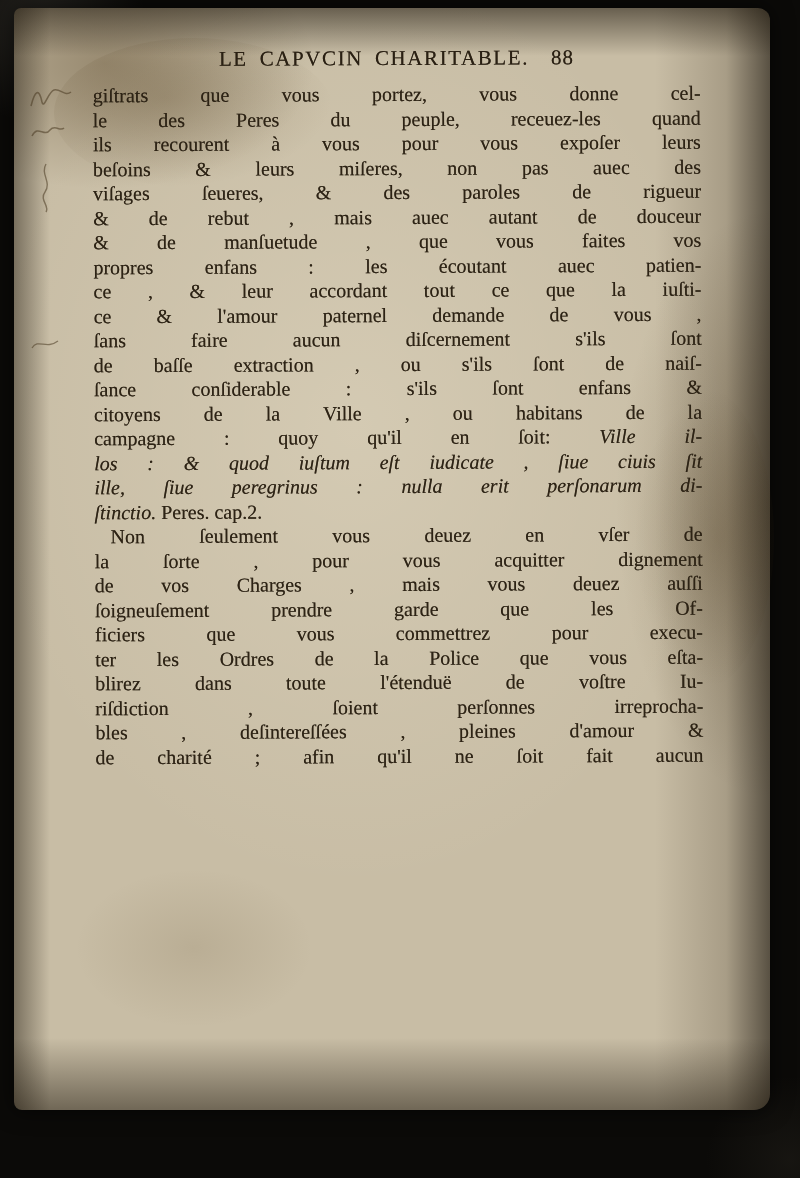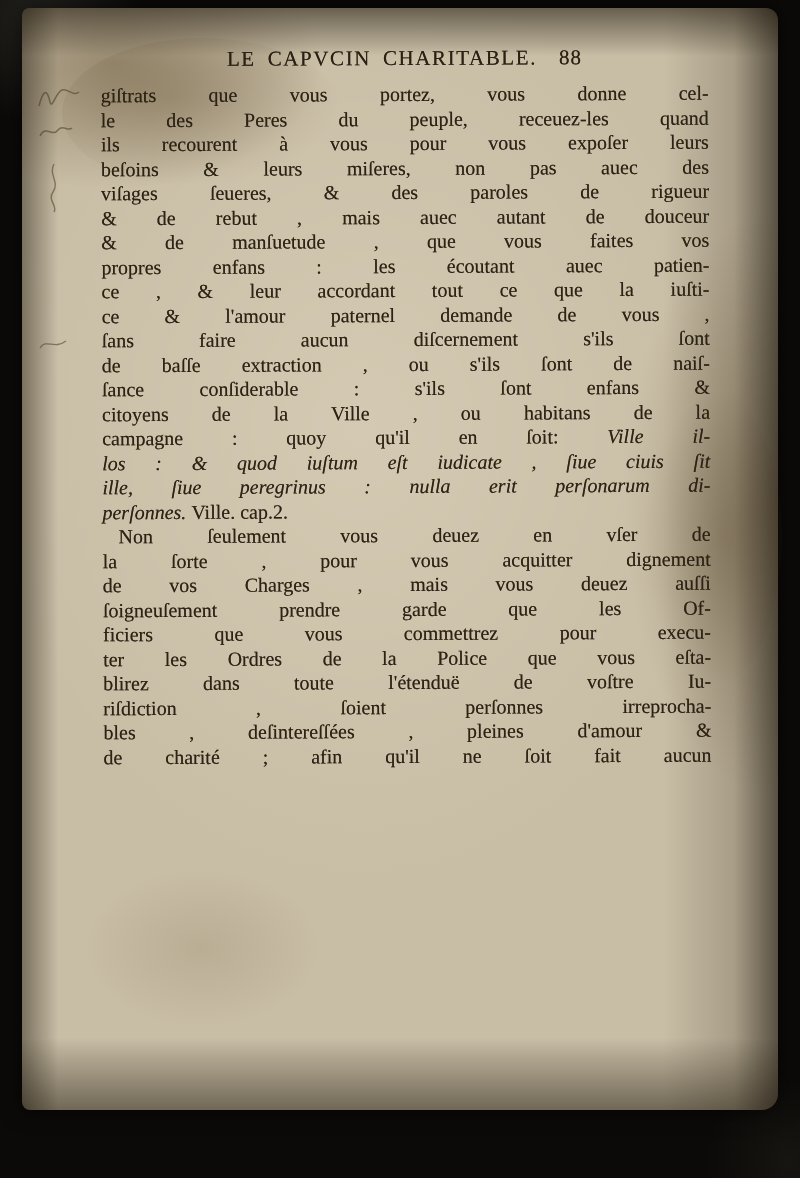--- a/index.html
+++ b/index.html
@@ -23,21 +23,20 @@
     background-color:var(--paper);
     background-image:
       linear-gradient(180deg, rgba(25,18,8,0.55) 0px, rgba(25,18,8,0) 48px),
       linear-gradient(0deg, rgba(25,18,8,0.50) 0px, rgba(25,18,8,0) 72px),
       linear-gradient(90deg, rgba(25,18,8,0.45) 0px, rgba(25,18,8,0) 36px),
       linear-gradient(270deg, rgba(20,14,6,0.62) 0px, rgba(40,28,12,0.20) 44px, rgba(25,18,8,0) 115px),
       radial-gradient(ellipse 300px 180px at 12% 5%, rgba(74,55,27,0.38), rgba(74,55,27,0) 70%),
       radial-gradient(ellipse 220px 420px at 100% 45%, rgba(62,45,20,0.32), rgba(62,45,20,0) 70%),
       radial-gradient(ellipse 520px 640px at 45% 38%, rgba(255,248,228,0.22), rgba(255,248,228,0) 72%);
     box-shadow:0 0 22px rgba(0,0,0,0.65);
-    margin-left:8px;
   }
   .stain{position:absolute;pointer-events:none;border-radius:50%;}
   .stain.s1{left:40px;top:30px;width:280px;height:150px;
     background:radial-gradient(ellipse at 40% 40%, rgba(82,62,30,0.22), rgba(82,62,30,0) 70%);}
   .stain.s2{left:620px;top:380px;width:140px;height:300px;
     background:radial-gradient(ellipse at 60% 50%, rgba(70,52,24,0.20), rgba(70,52,24,0) 70%);}
   .stain.s3{left:60px;top:860px;width:240px;height:160px;
     background:radial-gradient(ellipse at 50% 50%, rgba(82,62,30,0.12), rgba(82,62,30,0) 70%);}
   .margin-marks{position:absolute;left:10px;top:60px;width:70px;height:340px;}
   .mmark{position:absolute;opacity:0.55;}
@@ -113,21 +112,21 @@
           <div class="line"><span>propres enfans : les écoutant auec patien-</span></div>
           <div class="line"><span>ce , &amp; leur accordant tout ce que la iuſti-</span></div>
           <div class="line"><span>ce &amp; l'amour paternel demande de vous ,</span></div>
           <div class="line"><span>ſans faire aucun diſcernement s'ils ſont</span></div>
           <div class="line"><span>de baſſe extraction , ou s'ils ſont de naiſ-</span></div>
           <div class="line"><span>ſance conſiderable : s'ils ſont enfans &amp;</span></div>
           <div class="line"><span>citoyens de la Ville , ou habitans de la</span></div>
           <div class="line"><span>campagne : quoy qu'il en ſoit: </span><span class="it">Ville il-</span></div>
           <div class="line"><span class="it">los : &amp; quod iuſtum eſt iudicate , ſiue ciuis ſit</span></div>
           <div class="line"><span class="it">ille, ſiue peregrinus : nulla erit perſonarum di-</span></div>
-          <div class="line no-just"><span class="it">perſonnes. </span><span>Ville. cap.2.</span></div>
+          <div class="line no-just"><span class="it">ſtinctio. </span><span>Peres. cap.2.</span></div>
           <div class="line indent"><span>Non ſeulement vous deuez en vſer de</span></div>
           <div class="line"><span>la ſorte , pour vous acquitter dignement</span></div>
           <div class="line"><span>de vos Charges , mais vous deuez auſſi</span></div>
           <div class="line"><span>ſoigneuſement prendre garde que les Of-</span></div>
           <div class="line"><span>ficiers que vous commettrez pour execu-</span></div>
           <div class="line"><span>ter les Ordres de la Police que vous eſta-</span></div>
           <div class="line"><span>blirez dans toute l'étenduë de voſtre Iu-</span></div>
           <div class="line"><span>riſdiction , ſoient perſonnes irreprocha-</span></div>
           <div class="line"><span>bles , deſintereſſées , pleines d'amour &amp;</span></div>
           <div class="line"><span>de charité ; afin qu'il ne ſoit fait aucun</span></div>

